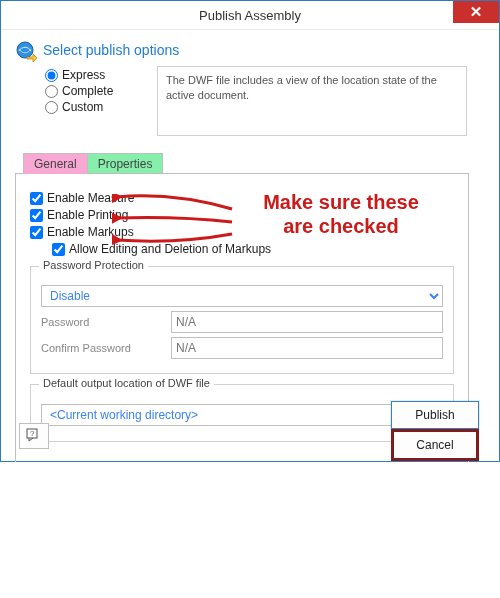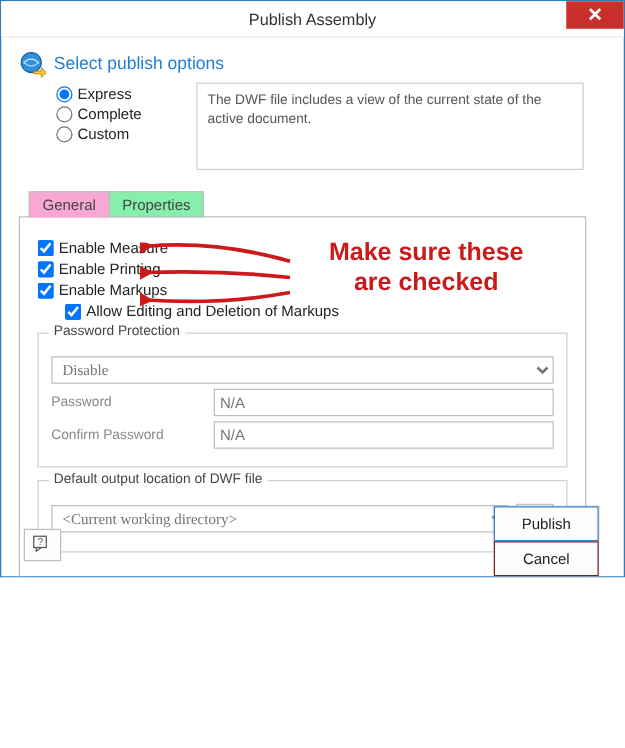--- a/index.html
+++ b/index.html
@@ -156,21 +156,21 @@
     flex: 1;
     height: 22px;
     box-sizing: border-box;
     border: 1px solid #bfbfbf;
     background: #fff;
     font-family: inherit;
     font-size: 12px;
     padding: 0 4px;
     color: #999;
   }
-  select.full { color: #737373; font-family: Liberation Serif, serif; }
+  select.full { color: #3b82f6; }
   .output-row {
     display: flex;
     align-items: center;
   }
   .output-row select { flex: 1; }
   .browse-btn {
     width: 28px;
     height: 22px;
     margin-left: 6px;
     border: 1px solid #bfbfbf;
@@ -183,21 +183,21 @@
   .view-group { margin-top: 12px; }
 
   .button-row {
     position: absolute;
     bottom: 0;
     right: 20px;
     display: flex;
     flex-direction: column;
   }
   .btn {
-    border: 1px solid #7f1d1d;
+    border: 3px solid #7f1d1d;
     background: #fdfdfd;
     min-width: 82px;
     height: 26px;
     margin-left: 10px;
     display: flex;
     align-items: center;
     justify-content: center;
     cursor: pointer;
     font-size: 12px;
   }
@@ -274,21 +274,21 @@
         </label>
         <label class="radio-item">
           <input type="radio" name="mode" style="">
           <span>Complete</span>
         </label>
         <label class="radio-item">
           <input type="radio" name="mode" style="">
           <span>Custom</span>
         </label>
       </div>
-      <div class="desc-box">The DWF file includes a view of the current state of the active document.</div>
+      <div class="desc-box">The DWF file includes a view of the location state of the active document.</div>
     </div>
 
     <div class="tabs-wrap">
       <div class="tabs">
         <div class="tab active">General</div>
         <div class="tab">Properties</div>
       </div>
       <div class="tab-panel">
 
         <label class="chk-item">

